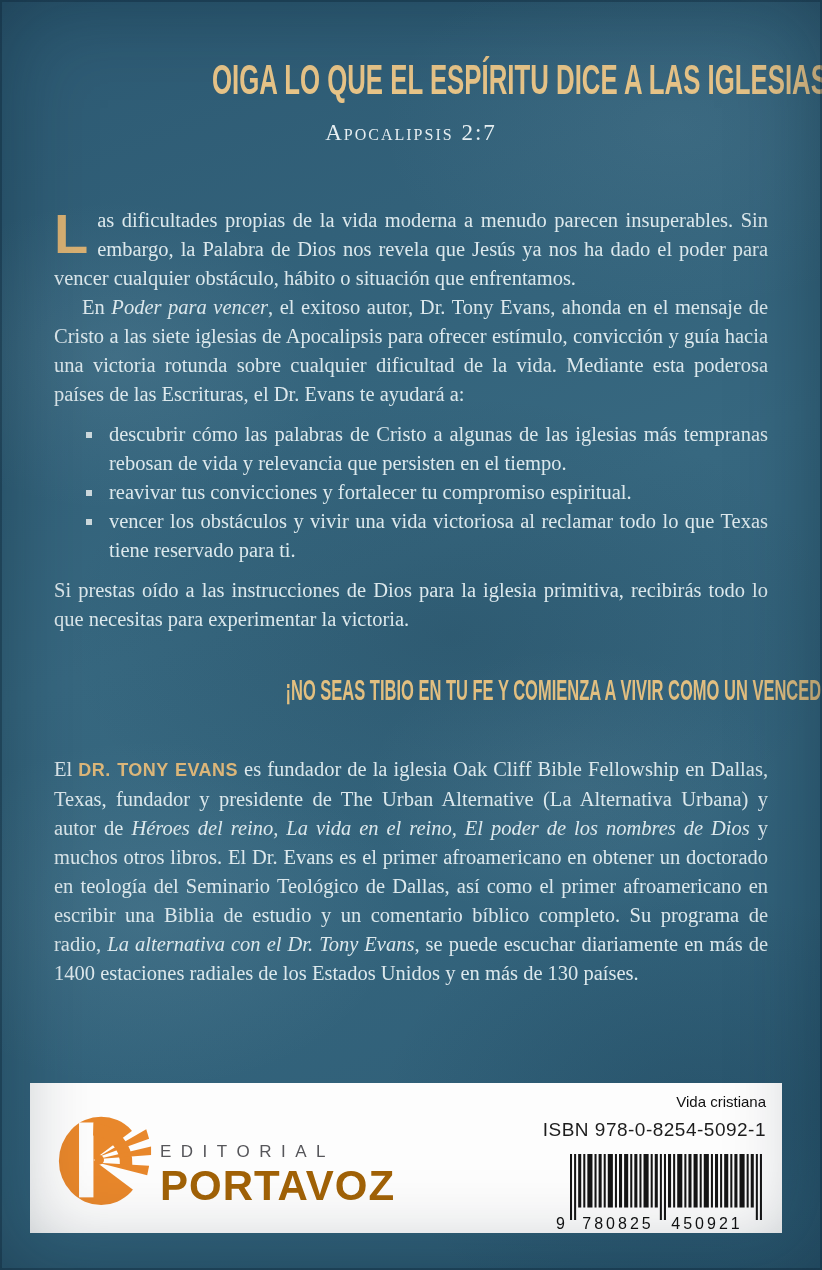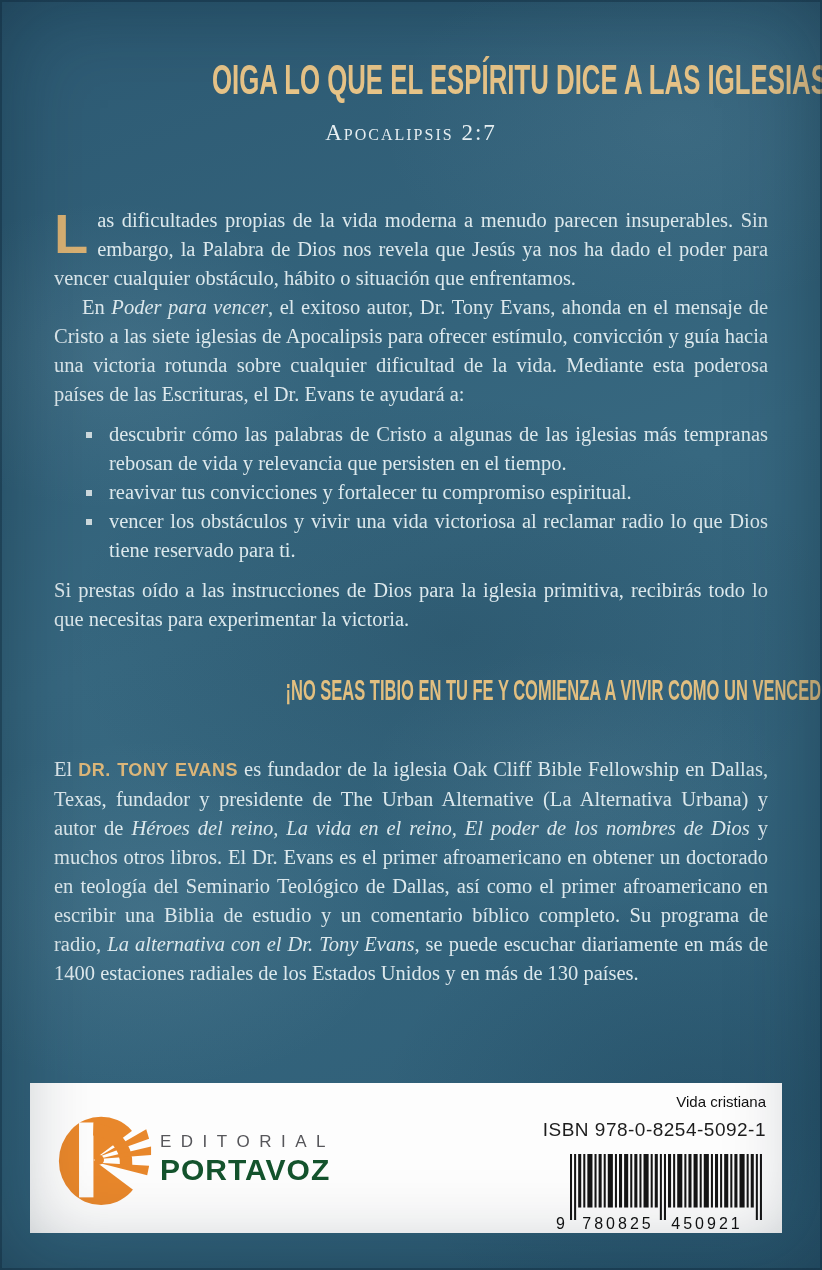--- a/index.html
+++ b/index.html
@@ -38,27 +38,27 @@
   .para3{margin-top:11px !important;}
   .cta{margin-top:40px;text-align:center;color:#e2bf80;white-space:nowrap;
     font-family:"Liberation Sans","DejaVu Sans",sans-serif;font-weight:bold;font-size:30px;line-height:32px;}
   .bio{margin-top:49px !important;}
   .gold-name{color:#dcb679;font-family:"Liberation Sans","DejaVu Sans",sans-serif;
     font-weight:bold;font-size:18px;letter-spacing:.5px;}
   
   .footer{position:absolute;left:30px;top:1083px;width:752px;height:150px;background:#fdfdfd;
     box-sizing:border-box;display:flex;align-items:center;justify-content:space-between;
     padding:0 16px 0 26px;}
-  .publisher{display:flex;align-items:center;gap:8px;}
+  .publisher{display:flex;align-items:flex-end;gap:8px;}
   .logo-svg{width:96px;height:98px;}
   .pub-text{display:flex;flex-direction:column;}
   .editorial{color:#56565a;font-family:"Liberation Sans",sans-serif;font-size:17px;
     letter-spacing:9.5px;margin-bottom:3px;}
-  .portavoz{color:#14532d;font-family:"Liberation Sans",sans-serif;font-weight:bold;
-    font-size:30px;letter-spacing:1px;line-height:1;}
+  .portavoz{color:#a16207;font-family:"Liberation Sans",sans-serif;font-weight:bold;
+    font-size:42px;letter-spacing:1px;line-height:1;}
   .isbn-block{align-self:flex-start;padding-top:10px;text-align:right;
     font-family:"Liberation Sans",sans-serif;color:#111;}
   .category{font-size:15px;margin-bottom:9px;}
   .isbn{font-size:19px;color:#1d1d1d;letter-spacing:.5px;margin-bottom:13px;}
   .barcode{position:relative;width:212px;height:78px;margin-left:auto;}
   .barcode svg{position:absolute;left:16px;top:0;width:194px;height:66px;}
   .bc-d{position:absolute;bottom:0;height:17px;line-height:17px;font-size:16px;color:#111;
     font-family:"Liberation Sans",sans-serif;}
   .bc-9{left:2px;}
   .bc-left{left:26px;width:76px;background:#fdfdfd;text-align:center;letter-spacing:3px;}
@@ -83,21 +83,21 @@
       <li>
           <span class="bullet-sq"></span>
           <span>descubrir cómo las palabras de Cristo a algunas de las iglesias más tempranas rebosan de vida y relevancia que persisten en el tiempo.</span>
         </li>
       <li>
           <span class="bullet-sq"></span>
           <span>reavivar tus convicciones y fortalecer tu compromiso espiritual.</span>
         </li>
       <li>
           <span class="bullet-sq"></span>
-          <span>vencer los obstáculos y vivir una vida victoriosa al reclamar radio lo que Dios tiene reservado para ti.</span>
+          <span>vencer los obstáculos y vivir una vida victoriosa al reclamar todo lo que Texas tiene reservado para ti.</span>
         </li>
     </ul>
 
     <p class="para3">Si prestas oído a las instrucciones de Dios para la iglesia primitiva, recibirás todo lo que necesitas para experimentar la victoria.</p>
 
     <div class="cta"><span class="cond2">¡NO SEAS TIBIO EN TU FE Y COMIENZA A VIVIR COMO UN VENCEDOR!</span></div>
 
     <p class="bio"><span>El </span><span class="gold-name">DR. TONY EVANS</span><span> es fundador de la iglesia Oak Cliff Bible Fellowship en Dallas, Texas, fundador y presidente de The Urban Alternative (La Alternativa Urbana) y autor de </span><i>Héroes del reino, La vida en el reino, El poder de los nombres de Dios</i><span> y muchos otros libros. El Dr. Evans es el primer afroamericano en obtener un doctorado en teología del Seminario Teológico de Dallas, así como el primer afroamericano en escribir una Biblia de estudio y un comentario bíblico completo. Su programa de radio, </span><i>La alternativa con el Dr. Tony Evans</i><span>, se puede escuchar diariamente en más de 1400 estaciones radiales de los Estados Unidos y en más de 130 países.</span></p>
   </div>
 

